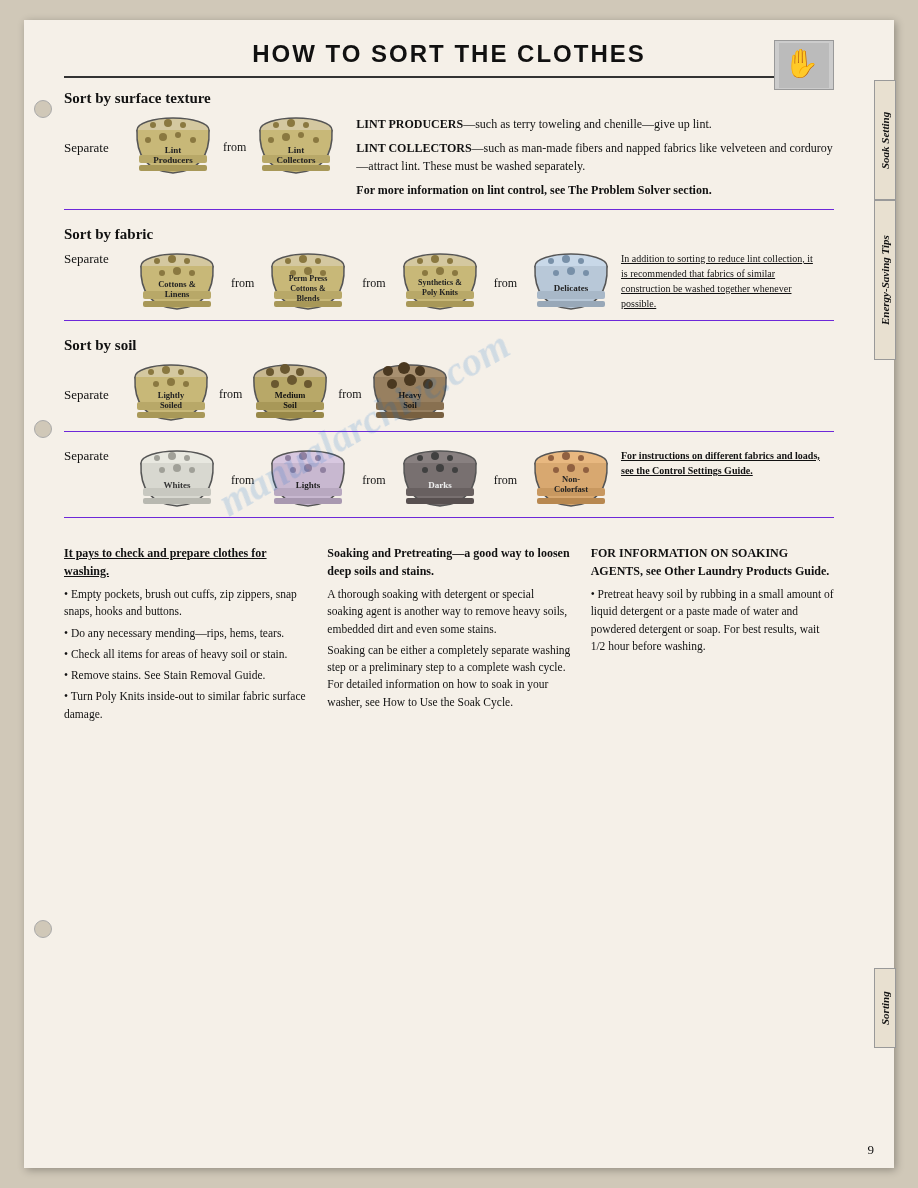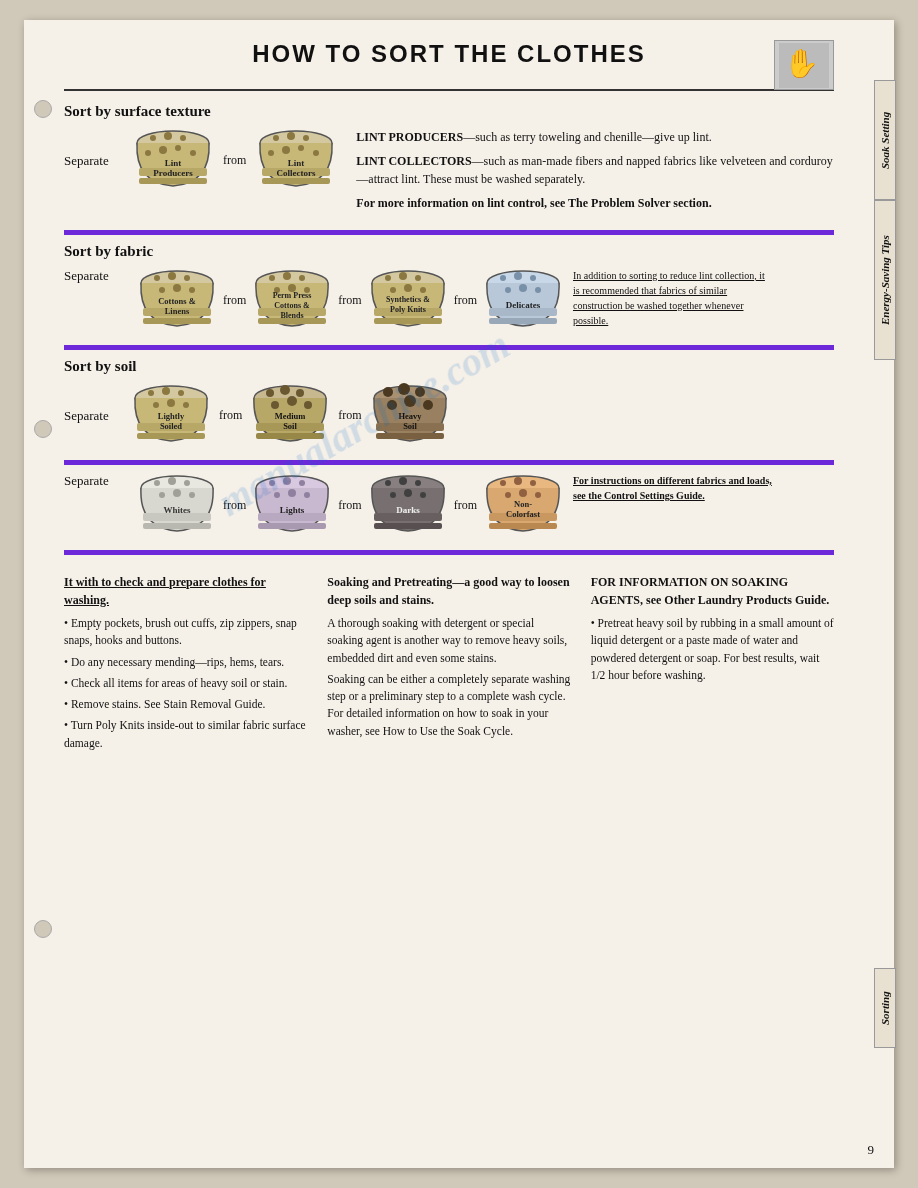--- a/index.html
+++ b/index.html
@@ -52,21 +52,21 @@
     
     .main-content {
       padding: 20px 30px 20px 40px;
       margin-right: 30px;
     }
 
     
     .page-header {
       text-align: center;
       border-bottom: 2px solid #333;
-      padding-bottom: 21px;
+      padding-bottom: 8px;
       margin-bottom: 12px;
       position: relative;
     }
     .page-title {
       font-size: 24px;
       font-weight: bold;
       font-family: 'Arial Black', Arial, sans-serif;
       letter-spacing: 2px;
     }
     .hand-icon {
@@ -86,23 +86,23 @@
     
     .section-header {
       font-size: 15px;
       font-weight: bold;
       margin-bottom: 8px;
       margin-top: 4px;
     }
 
     
     .sort-section {
-      border-bottom: 5px solid #6d28d9;
-      padding-bottom: 12px;
-      margin-bottom: 8px;
+      border-bottom: 1px solid #6d28d9;
+      padding-bottom: 4px;
+      margin-bottom: 16px;
     }
 
     .sort-row {
       display: flex;
       align-items: center;
       gap: 4px;
       flex-wrap: nowrap;
     }
 
     .separate-label {
@@ -152,21 +152,21 @@
 
     
     .fabric-layout {
       display: flex;
       align-items: flex-start;
       gap: 10px;
     }
     .fabric-baskets {
       display: flex;
       align-items: center;
-      gap: 2px;
+      gap: 10px;
       flex-shrink: 0;
     }
     .fabric-note {
       font-size: 10px;
       line-height: 1.5;
       max-width: 200px;
       text-decoration: underline;
     }
 
     
@@ -550,21 +550,21 @@
           </div>
         </div>
         <div class="fabric-note">
           <strong>For instructions on different fabrics and loads, see the Control Settings Guide.</strong>
         </div>
       </div>
     </div>
 
     <div class="bottom-section">
       <div class="bottom-col">
-        <h4>It with to check and prepare clothes for washing.</h4>
+        <h4>It pays to check and prepare clothes for washing.</h4>
         <ul>
           <li>Empty pockets, brush out cuffs, zip zippers, snap snaps, hooks and buttons.</li>
           <li>Do any necessary mending—rips, hems, tears.</li>
           <li>Check all items for areas of heavy soil or stain.</li>
           <li>Remove stains. See Stain Removal Guide.</li>
           <li>Turn Poly Knits inside-out to similar fabric surface damage.</li>
         </ul>
       </div>
       <div class="bottom-col">
         <h4 class="no-underline">Soaking and Pretreating—a good way to loosen deep soils and stains.</h4>

